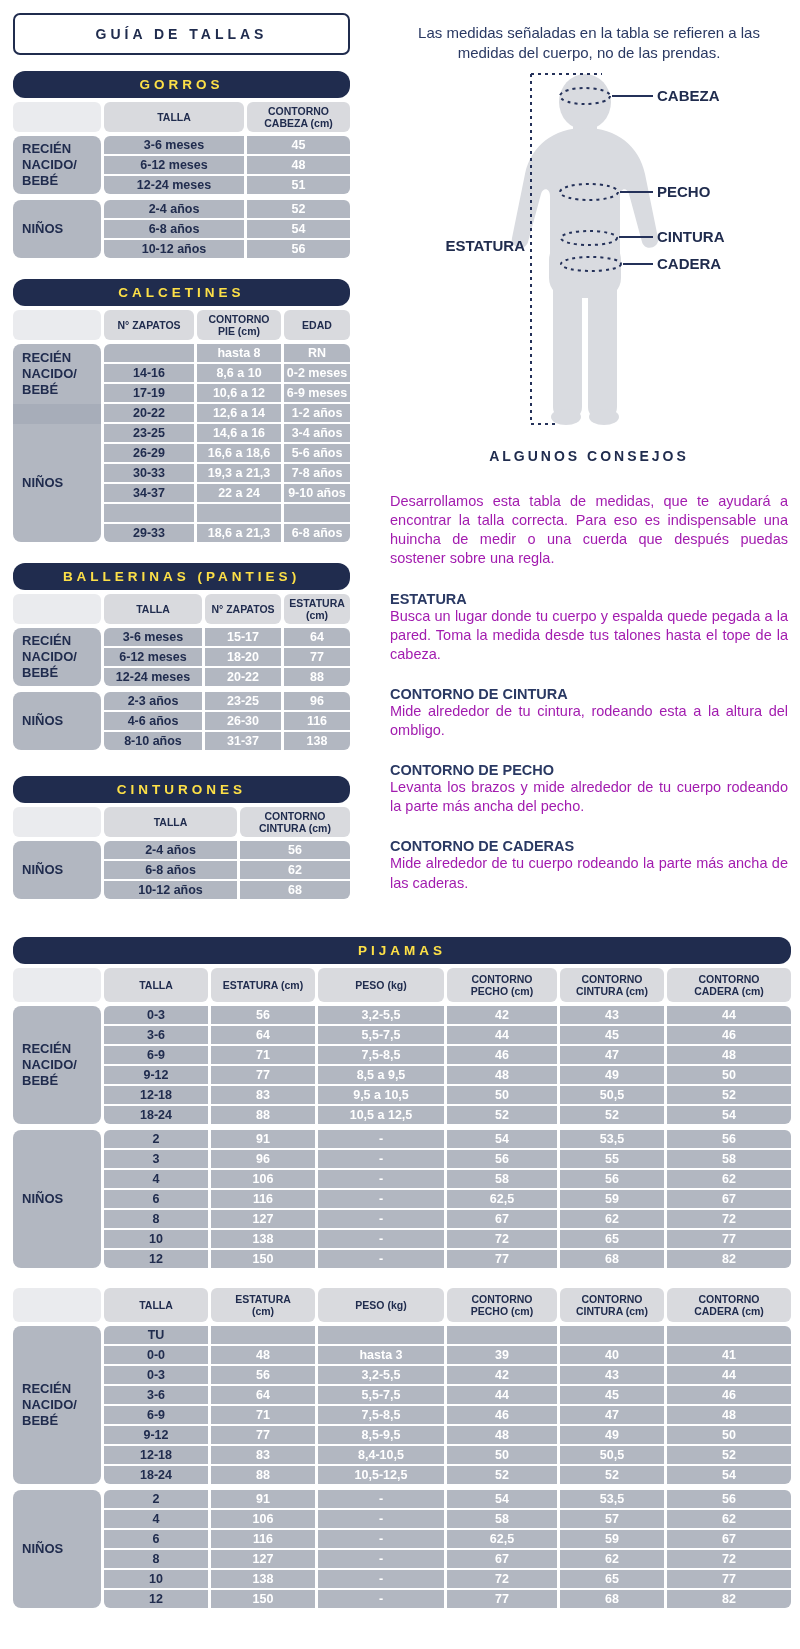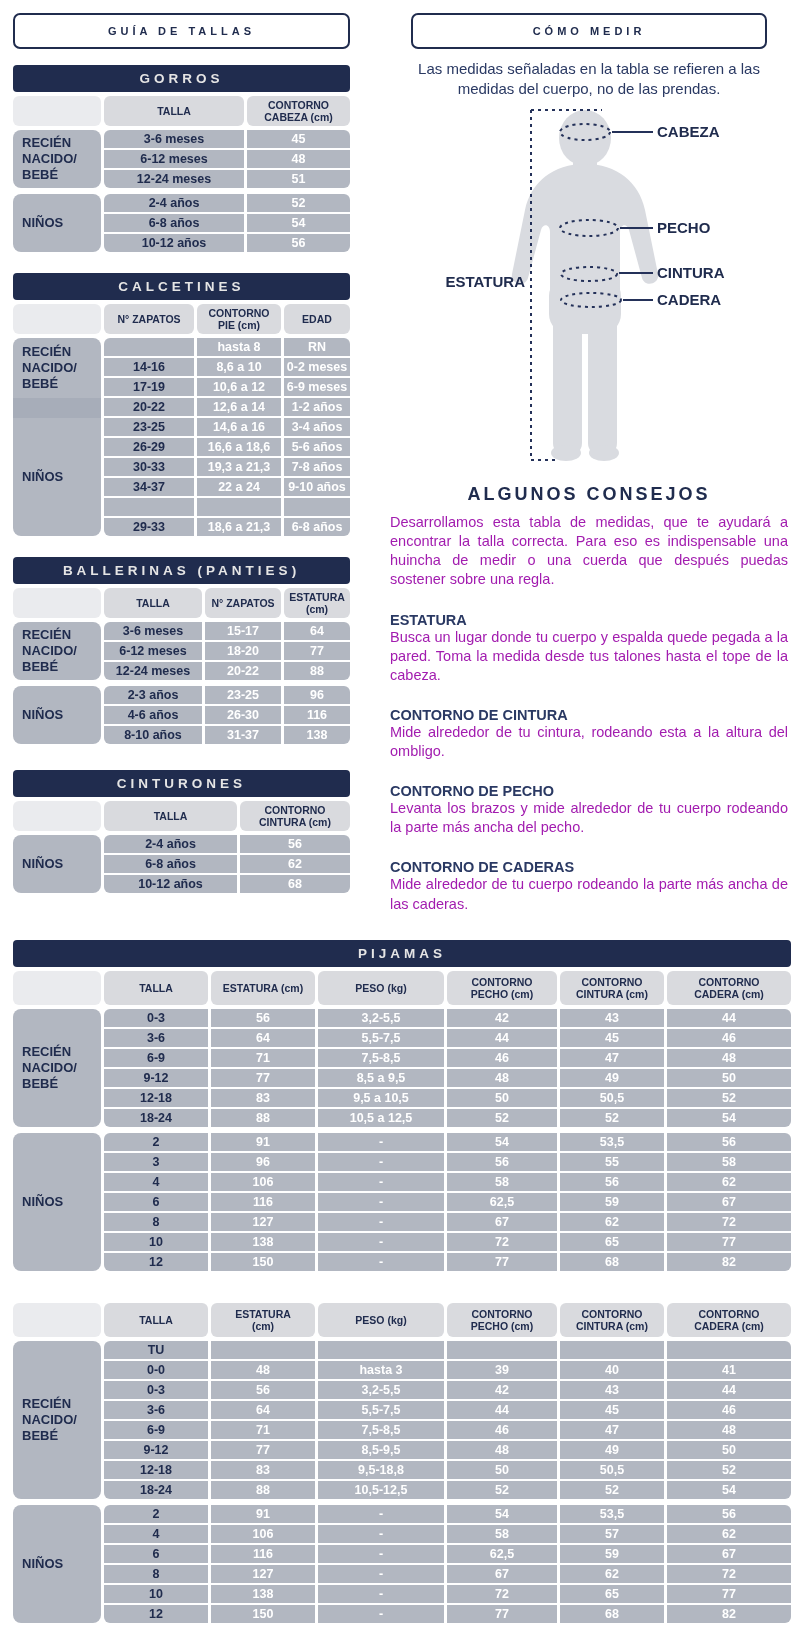--- a/index.html
+++ b/index.html
@@ -2,27 +2,27 @@
 <html><head>
 <meta charset="utf-8">
 <style>
   html,body{margin:0;padding:0;background:#fff;}
   body{font-family:"Liberation Sans",sans-serif;}
   .page{width:800px;height:1649px;box-sizing:border-box;padding:13px 12px 0 13px;background:#fff;overflow:hidden;}
   .top{display:flex;align-items:flex-start;}
   .col-left{width:337px;flex:none;}
   .col-right{flex:1;margin-left:40px;min-width:0;}
 
-  .main-title{height:36px;box-sizing:border-box;border:2px solid #202c4e;border-radius:7px;
+  .main-title{height:42px;box-sizing:border-box;border:2px solid #202c4e;border-radius:7px;
     display:flex;align-items:center;justify-content:center;color:#202c4e;font-weight:bold;
-    font-size:11px;letter-spacing:4px;margin-bottom:16px;}
+    font-size:14px;letter-spacing:4px;margin-bottom:16px;}
   .col-right .main-title{width:356px;margin:0 auto 10px auto;}
 
   .sg-table{margin-bottom:21px;}
-  .bar{height:27px;background:#202c4e;border-radius:4px;color:#e5e5e5;display:flex;align-items:center;
+  .bar{height:27px;background:#202c4e;border-radius:12px;color:#fde047;display:flex;align-items:center;
     justify-content:center;font-weight:bold;font-size:13.5px;letter-spacing:4px;margin-bottom:4px;}
   .hdr{display:grid;column-gap:3px;height:30px;margin-bottom:4px;}
   .big .hdr{height:34px;}
   .hdr .corner{background:#eaebee;border-radius:6px;}
   .hdr .chip{background:#d9dade;border-radius:6px;color:#202c4e;font-weight:bold;font-size:10.5px;
     line-height:1.15;display:flex;align-items:center;justify-content:center;text-align:center;white-space:pre-line;}
   .grp-row{display:flex;gap:3px;}
   .grp-row + .grp-row{margin-top:6px;}
   .lblblk{width:88px;flex:none;background:#b2b7c1;border-radius:8px;color:#202c4e;font-weight:bold;
     font-size:13px;line-height:1.22;display:flex;align-items:center;white-space:pre-line;
@@ -31,28 +31,28 @@
   .lblseg{display:flex;align-items:center;padding-left:9px;color:#202c4e;font-weight:bold;font-size:13px;
     line-height:1.22;white-space:pre-line;box-sizing:border-box;}
   .lblseg.stripe{background:#a7adb9;}
   .datablk{display:grid;column-gap:3px;row-gap:2px;border-radius:6px;overflow:hidden;flex:1;align-content:start;}
   .cell{background:#b2b7c1;color:#fff;font-weight:bold;font-size:12.5px;display:flex;align-items:center;
     justify-content:center;height:18px;}
   .cell.dark{color:#202c4e;}
 
   .intro{text-align:center;color:#2a3963;font-size:15px;line-height:1.3;margin:10px 4px 0 4px;}
   .diagram{display:block;margin:6px auto 0 auto;}
-  .consejos-title{text-align:center;color:#202c4e;font-weight:bold;font-size:18px;letter-spacing:3px;margin:20px 0 8px 0;}
+  .consejos-title{text-align:center;color:#202c4e;font-weight:bold;font-size:14px;letter-spacing:3px;margin:20px 0 28px 0;}
   .ptext{color:#a21caf;font-size:14.5px;line-height:1.32;text-align:justify;margin:0;}
   .consejo{margin-top:22px;}
   .phead{color:#2a3963;font-weight:bold;font-size:14.5px;margin:0;}
   .dlabel{fill:#202c4e;font-weight:bold;font-size:15px;font-family:"Liberation Sans",sans-serif;}
   .big-section{margin-top:26px;}
   .big-table{width:778px;}
-  .big-table.first{margin-bottom:32px;}
+  .big-table.first{margin-bottom:20px;}
 </style>
 </head>
 <body>
 
 <div class="page">
   <div class="top">
 
     <div class="col-left">
       <div class="main-title">GUÍA DE TALLAS</div>
       <div class="sg-table">
@@ -195,21 +195,20 @@
               <div class="cell dark">6-8 años</div>
               <div class="cell">62</div>
               <div class="cell dark">10-12 años</div>
               <div class="cell">68</div>
             </div>
           </div>
         </div>
     </div>
 
     <div class="col-right">
-      <div class="main-title">CÓMO MEDIR</div>
       <p class="intro">Las medidas señaladas en la tabla se refieren a las medidas del cuerpo, no de las prendas.</p>
 
       <svg class="diagram" width="385" height="360" viewBox="0 0 385 360">
         <g fill="#d9dbe0">
           <ellipse cx="188" cy="34" rx="26" ry="28"></ellipse>
           <rect x="176" y="52" width="24" height="18"></rect>
           <path d="M188 60 c32 0 54 18 60 46 l13 64 c2 10 -13 14 -16 4 l-13 -48 c-2 -7 -9 -6 -9 2 l0 70 c0 14 -16 22 -35 22 c-19 0 -35 -8 -35 -22 l0 -70 c0 -8 -7 -9 -9 -2 l-13 48 c-3 10 -18 6 -16 -4 l13 -64 c6 -28 28 -46 60 -46 z"></path>
           <rect x="152" y="172" width="72" height="58" rx="20"></rect>
           <rect x="156" y="204" width="29" height="148" rx="13"></rect>
           <rect x="191" y="204" width="29" height="148" rx="13"></rect>
@@ -416,21 +415,21 @@
             <div class="cell">47</div>
             <div class="cell">48</div>
             <div class="cell dark">9-12</div>
             <div class="cell">77</div>
             <div class="cell">8,5-9,5</div>
             <div class="cell">48</div>
             <div class="cell">49</div>
             <div class="cell">50</div>
             <div class="cell dark">12-18</div>
             <div class="cell">83</div>
-            <div class="cell">9,5-18,8</div>
+            <div class="cell">8,4-10,5</div>
             <div class="cell">50</div>
             <div class="cell">50,5</div>
             <div class="cell">52</div>
             <div class="cell dark">18-24</div>
             <div class="cell">88</div>
             <div class="cell">10,5-12,5</div>
             <div class="cell">52</div>
             <div class="cell">52</div>
             <div class="cell">54</div>
           </div>

